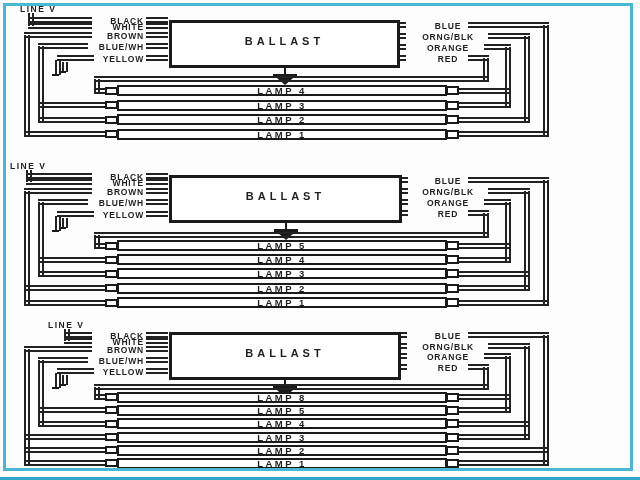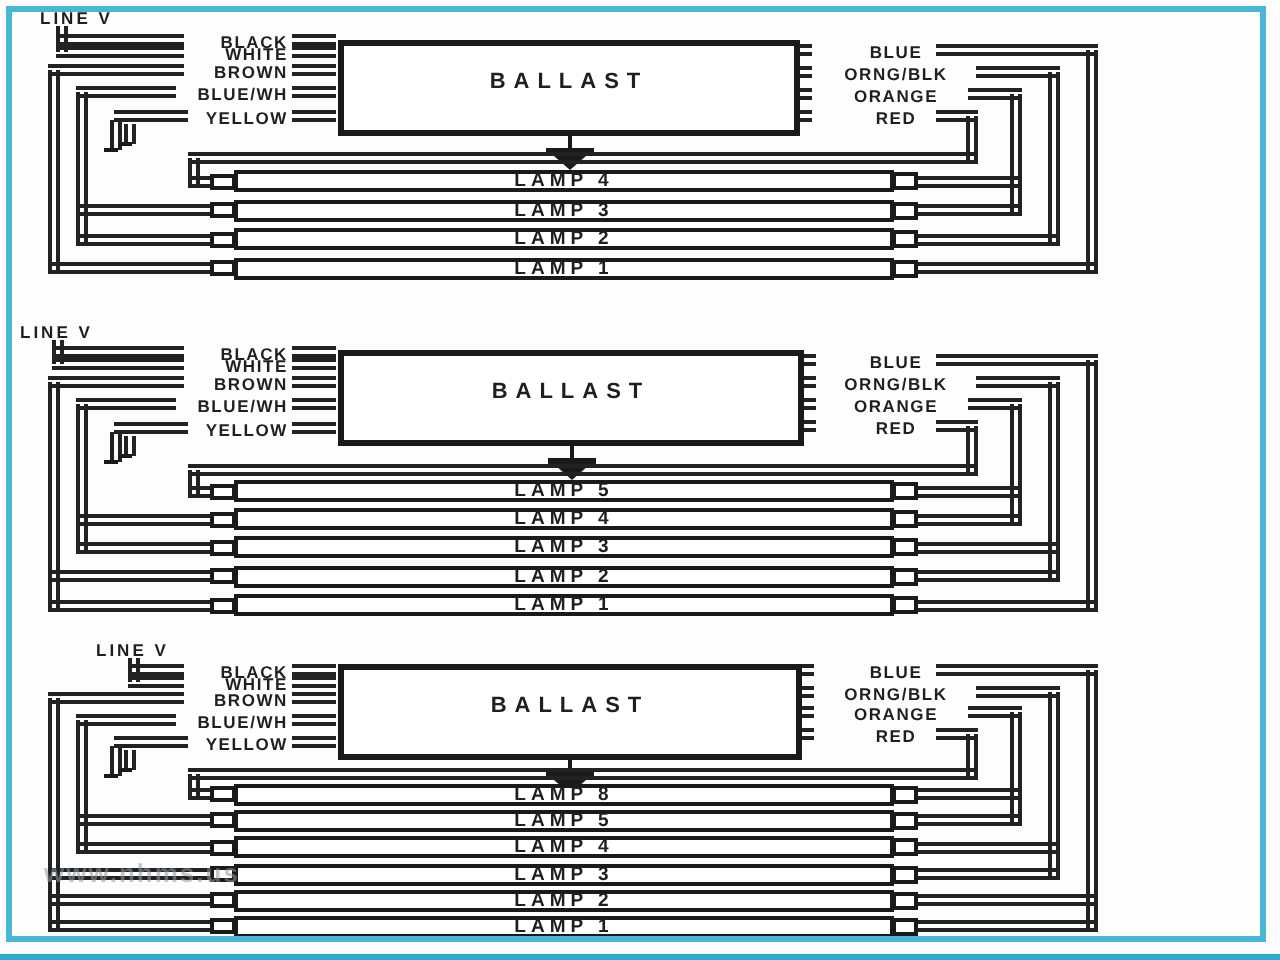--- a/index.html
+++ b/index.html
@@ -255,14 +255,13 @@
     <div class="cap" style="left: 105px; top: 446px; width: 13px; height: 8px;"></div>
     <div class="box" style="left: 117px; top: 444.5px; width: 330px; height: 11px; border-width: 2px;"></div>
     <div class="cap" style="left: 446px; top: 445.5px; width: 13px; height: 9px;"></div>
     <div class="txt lamp-txt" style="left: 117px; top: 444.5px; width: 330px; line-height: 11px;">LAMP 2</div>
     <div class="cap" style="left: 105px; top: 459px; width: 13px; height: 8px;"></div>
     <div class="box" style="left: 117px; top: 457.5px; width: 330px; height: 11px; border-width: 2px;"></div>
     <div class="cap" style="left: 446px; top: 458.5px; width: 13px; height: 9px;"></div>
     <div class="txt lamp-txt" style="left: 117px; top: 457.5px; width: 330px; line-height: 11px;">LAMP 1</div>
     <div class="frame"></div>
     <div class="frame-bottom"></div>
-    <div class="watermark">www.nhms.us</div>
   </div>
 
 </body></html>

